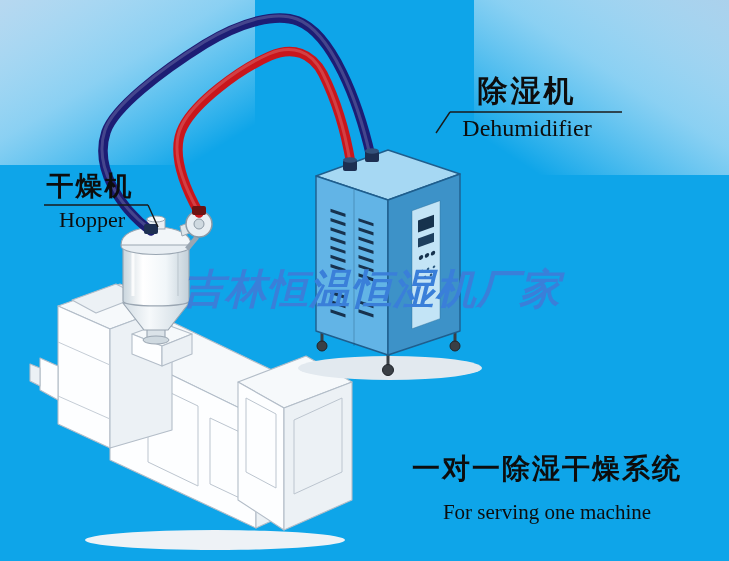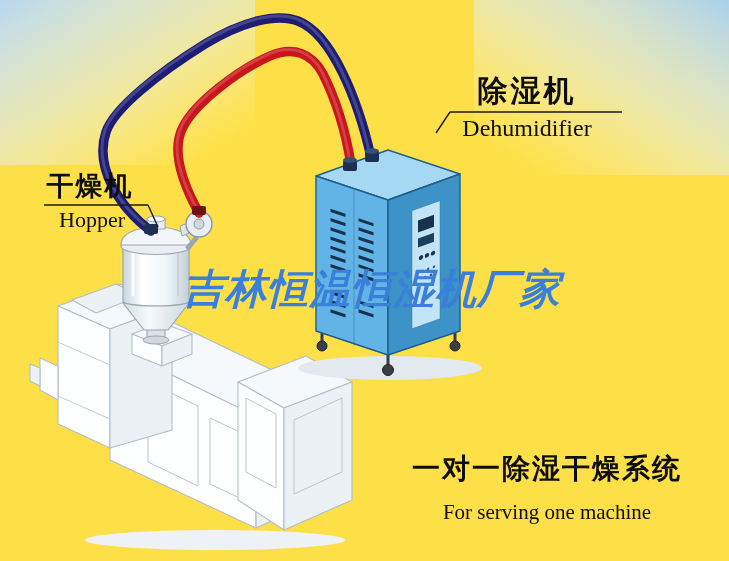--- a/index.html
+++ b/index.html
@@ -1,16 +1,16 @@
 <!DOCTYPE html>
 <html><head>
 <meta charset="utf-8">
 <style>
   html,body{margin:0;padding:0;background:#ffffff;}
-  .stage{position:relative;width:729px;height:561px;background:#fde047;overflow:hidden;
+  .stage{position:relative;width:729px;height:561px;background:#0ea5e9;overflow:hidden;
          font-family:"Liberation Sans",sans-serif;}
   svg{position:absolute;left:0;top:0;}
   .label-zh{font-family:"Liberation Sans",sans-serif;font-weight:700;fill:#0d0d0d;}
   .label-en{font-family:"Liberation Serif",serif;fill:#0d0d0d;}
   .watermark{font-family:"Liberation Sans",sans-serif;font-weight:700;font-style:italic;}
   .leader{stroke:#1a1a1a;stroke-width:1.4;}
   .sketch-top{fill:#f6f9fb;stroke:#b3bdc8;stroke-width:1.1;stroke-linejoin:round;}
   .sketch-face{fill:#fdfeff;stroke:#b3bdc8;stroke-width:1.1;stroke-linejoin:round;}
   .sketch-side{fill:#ecf1f5;stroke:#b3bdc8;stroke-width:1.1;stroke-linejoin:round;}
   .panel{fill:none;stroke:#bcc5cf;stroke-width:1;}

